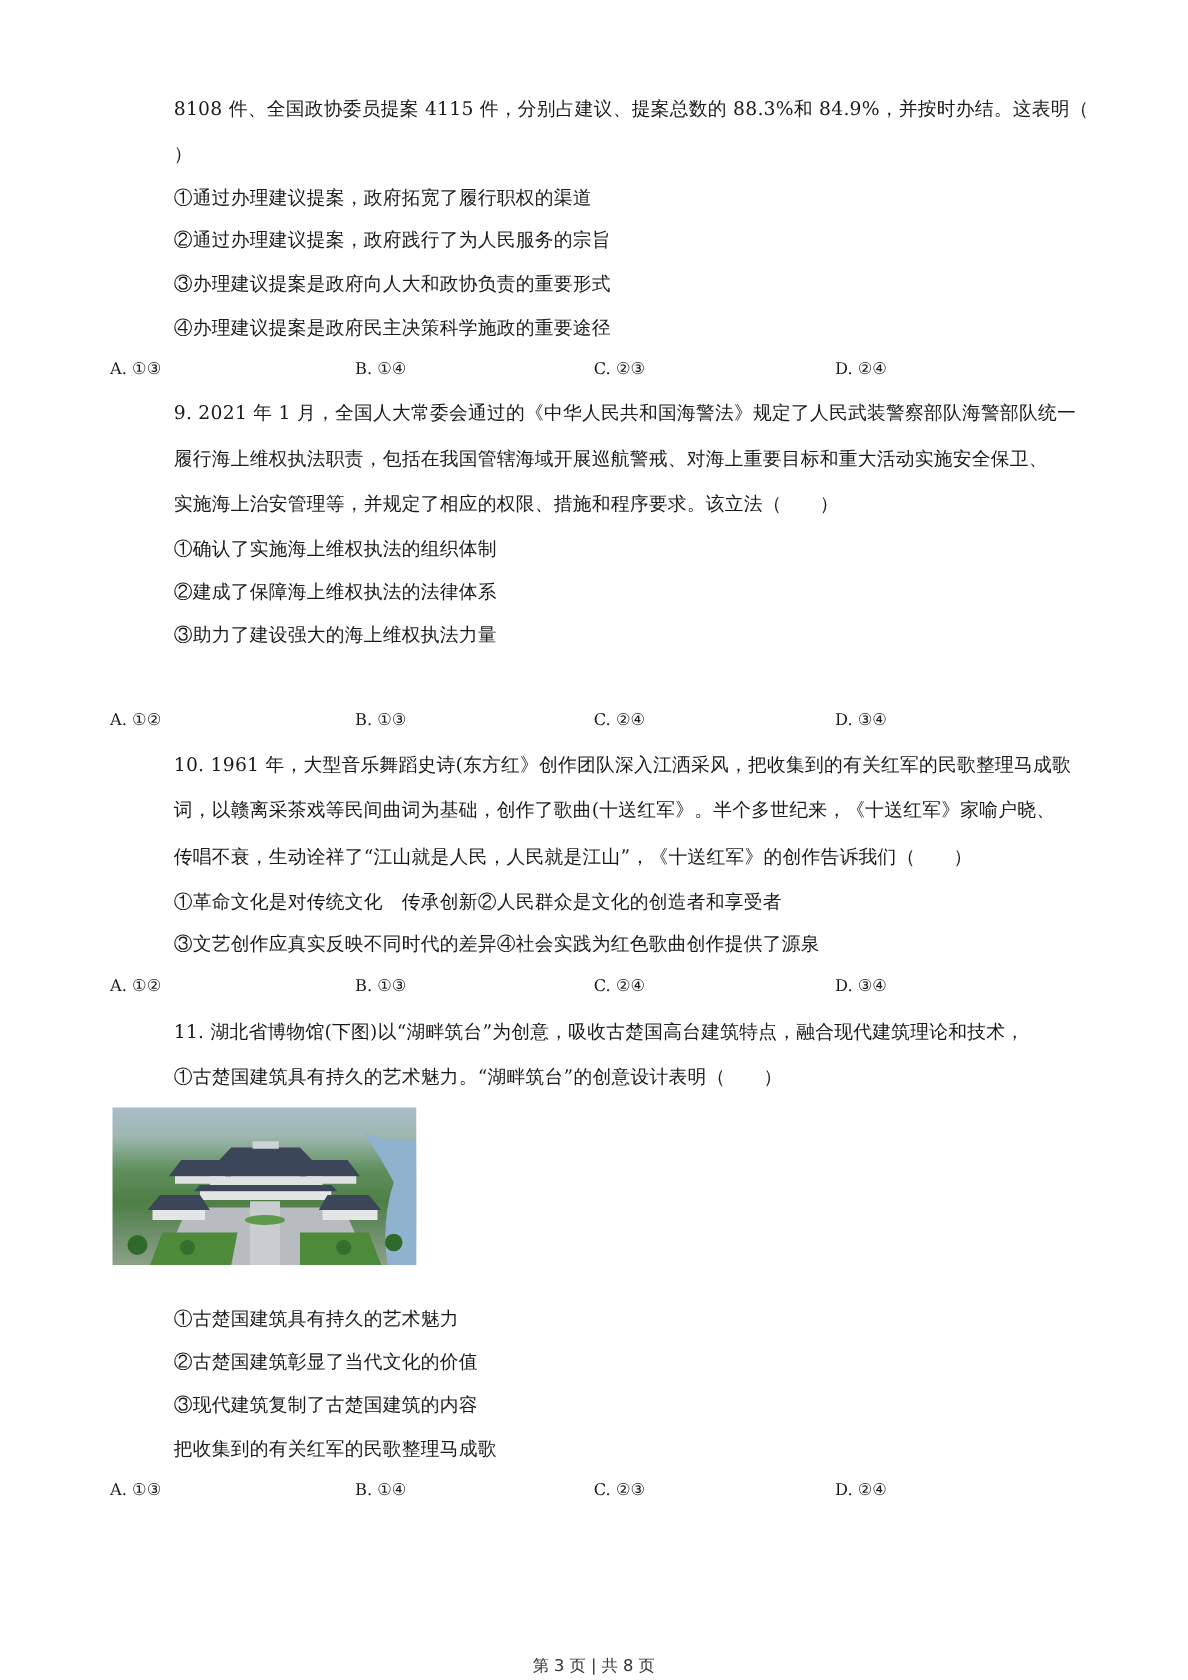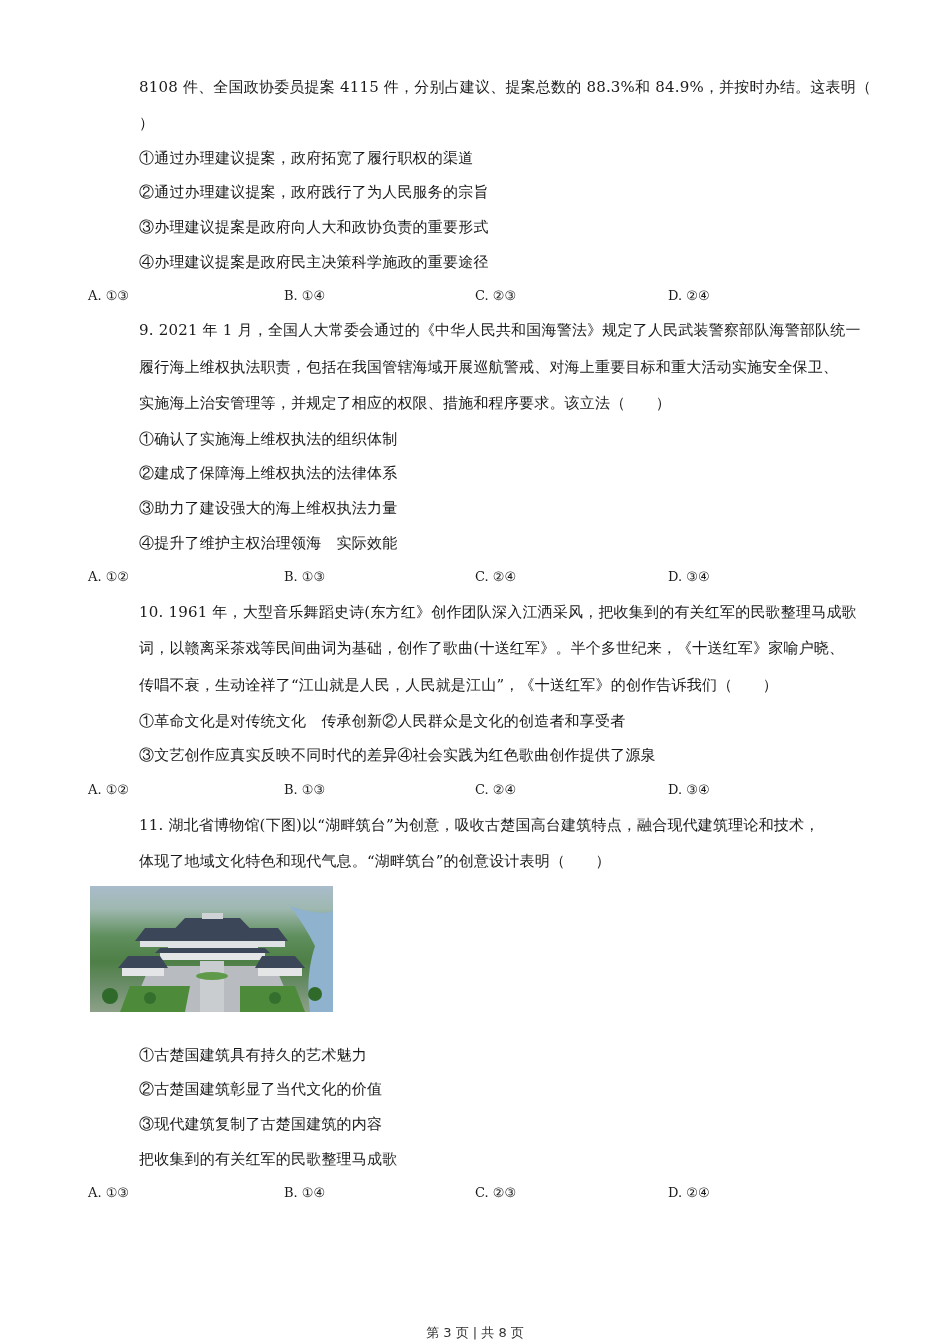--- a/index.html
+++ b/index.html
@@ -35,42 +35,41 @@
     <span class="opt c">C. ②③</span>
     <span class="opt d">D. ②④</span>
   </div>
 
   <div class="line" style="top:320px">9. 2021 年 1 月，全国人大常委会通过的《中华人民共和国海警法》规定了人民武装警察部队海警部队统一</div>
   <div class="line" style="top:357px">履行海上维权执法职责，包括在我国管辖海域开展巡航警戒、对海上重要目标和重大活动实施安全保卫、</div>
   <div class="line" style="top:393px">实施海上治安管理等，并规定了相应的权限、措施和程序要求。该立法（　　）</div>
   <div class="line" style="top:429px">①确认了实施海上维权执法的组织体制</div>
   <div class="line" style="top:463px">②建成了保障海上维权执法的法律体系</div>
   <div class="line" style="top:498px">③助力了建设强大的海上维权执法力量</div>
-  <div class="line" style="top:533px">④提升了维护主权治理领海　实际效能</div>
   <div class="opts" style="top:567px">
     <span class="opt a">A. ①②</span>
     <span class="opt b">B. ①③</span>
     <span class="opt c">C. ②④</span>
     <span class="opt d">D. ③④</span>
   </div>
 
   <div class="line" style="top:602px">10. 1961 年，大型音乐舞蹈史诗(东方红》创作团队深入江洒采风，把收集到的有关红军的民歌整理马成歌</div>
   <div class="line" style="top:638px">词，以赣离采茶戏等民间曲词为基础，创作了歌曲(十送红军》。半个多世纪来，《十送红军》家喻户晓、</div>
   <div class="line" style="top:675px">传唱不衰，生动诠祥了“江山就是人民，人民就是江山”，《十送红军》的创作告诉我们（　　）</div>
   <div class="line" style="top:711px">①革命文化是对传统文化　传承创新②人民群众是文化的创造者和享受者</div>
   <div class="line" style="top:745px">③文艺创作应真实反映不同时代的差异④社会实践为红色歌曲创作提供了源泉</div>
   <div class="opts" style="top:780px">
     <span class="opt a">A. ①②</span>
     <span class="opt b">B. ①③</span>
     <span class="opt c">C. ②④</span>
     <span class="opt d">D. ③④</span>
   </div>
 
   <div class="line" style="top:815px">11. 湖北省博物馆(下图)以“湖畔筑台”为创意，吸收古楚国高台建筑特点，融合现代建筑理论和技术，</div>
-  <div class="line" style="top:851px">体现了地域文化特色和现代气息。“湖畔筑台”的创意设计表明（　　）</div>
+  <div class="line" style="top:851px">①古楚国建筑具有持久的艺术魅力。“湖畔筑台”的创意设计表明（　　）</div>
 
   <div class="photo" title="湖北省博物馆鸟瞰图">
     <svg width="243" height="126" viewBox="0 0 243 126" xmlns="http://www.w3.org/2000/svg">
 
       <path d="M200 20 Q230 30 243 25 L243 126 L220 126 Q215 90 225 60 Q215 40 200 20 Z" fill="#8fb3cf"></path>
 
       <polygon points="60,80 185,80 205,126 40,126" fill="#b8bcc0"></polygon>
       <rect x="110" y="75" width="24" height="51" fill="#c9cdd0"></rect>
 
       <polygon points="40,100 100,100 95,126 30,126" fill="#4d8a3a"></polygon>

